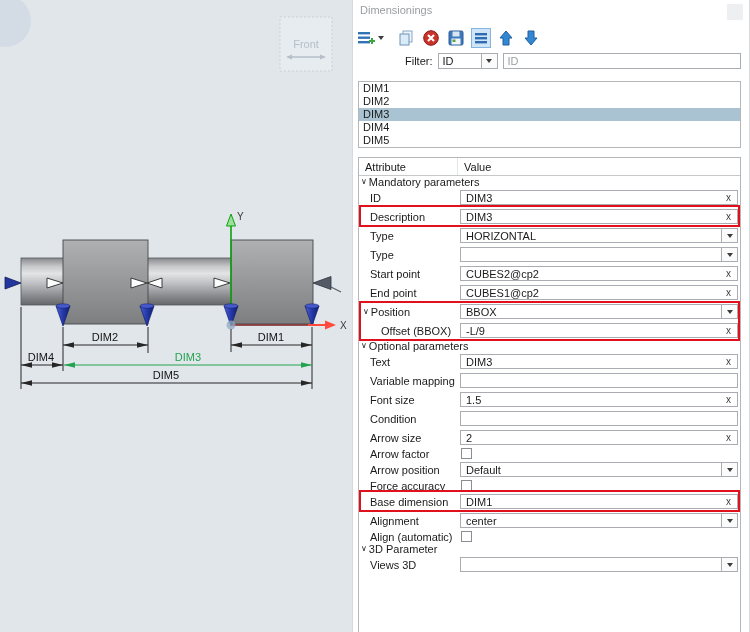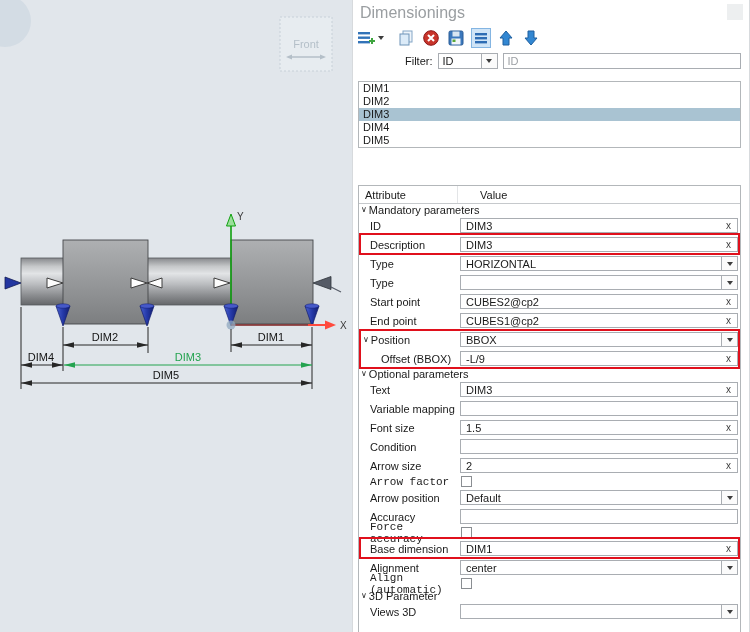--- a/index.html
+++ b/index.html
@@ -5,21 +5,21 @@
   html,body{margin:0;padding:0;background:#fff;}
   #app{position:relative;width:750px;height:632px;overflow:hidden;
        font-family:"Liberation Sans",sans-serif;font-size:11px;color:#1a1a1a;}
 
   
   #viewport{position:absolute;left:0;top:0;width:376px;height:632px;background:#e1e6eb;}
 
   
   #panel{position:absolute;left:352px;top:0;width:398px;height:632px;background:#ffffff;
          border-left:1px solid #d7dadd;border-right:1px solid #d7dadd;box-sizing:border-box;}
-  .panel-title{position:absolute;left:7px;top:4px;color:#9a9ea1;font-size:16px;}
+  .panel-title{position:absolute;left:7px;top:4px;color:#9a9ea1;font-size:11px;}
   .ghost-btn{position:absolute;right:6px;top:4px;width:16px;height:16px;background:#edeff0;}
 
   .toolbar{position:absolute;left:4px;top:27px;height:22px;display:flex;align-items:center;}
   .tbtn{height:20px;min-width:20px;display:flex;align-items:center;justify-content:center;
         margin-right:5px;border:1px solid transparent;box-sizing:border-box;}
   .tbtn.active{background:#cfe4f7;border:1px solid #84b5e2;}
   .caret-down{width:0;height:0;border-left:3.5px solid transparent;border-right:3.5px solid transparent;
               border-top:4px solid #3c3c3c;}
   .tbtn .caret-down{margin-left:3px;}
   .tb-gap{width:6px;}
@@ -34,29 +34,29 @@
   .filter-input{flex:1;height:16px;margin-left:5px;border:1px solid #a9adb2;background:#fff;
                 font:11px "Liberation Sans",sans-serif;padding:0 4px;box-sizing:border-box;color:#1a1a1a;}
   .filter-input::placeholder{color:#9b9fa3;}
 
   .listbox{position:absolute;left:5px;top:81px;right:8px;height:67px;border:1px solid #b3b7ba;
            background:#fff;box-sizing:border-box;overflow:hidden;}
   .list-item{height:13px;line-height:13px;padding-left:4px;}
   .list-item.selected{background:#a9c3d2;}
 
   .grid{position:absolute;left:5px;top:157px;right:8px;bottom:0;border:1px solid #b3b7ba;
-        border-bottom:none;background:#fff;box-sizing:border-box;margin-top:28px;}
+        border-bottom:none;background:#fff;box-sizing:border-box;}
   .grid-header{height:17px;display:flex;align-items:center;border-bottom:1px solid #c6c9cc;}
   .gh-attr{width:98px;padding-left:6px;box-sizing:border-box;}
-  .gh-val{padding-left:22px;border-left:1px solid #e3e5e7;align-self:stretch;display:flex;align-items:center;flex:1;}
+  .gh-val{padding-left:6px;border-left:1px solid #e3e5e7;align-self:stretch;display:flex;align-items:center;flex:1;}
 
   .rows{position:relative;}
   .row{display:flex;align-items:center;height:19px;}
   .row.group{height:12px;}
-  .row.cbrow{height:13px;font-family:Liberation Mono, monospace;}
+  .row.cbrow{height:13px;}
   .attr{width:101px;flex:none;display:flex;align-items:center;overflow:hidden;}
   .chev{font-size:8px;line-height:8px;margin:0 2px 0 2px;color:#1a1a1a;}
   .ind1{margin-left:11px;}
   .ind2{margin-left:22px;}
   .val{flex:1;margin-right:2px;position:relative;display:flex;align-items:center;}
   .vbox{flex:1;border:1px solid #a9adb2;background:#fff;height:15px;display:flex;align-items:center;
         padding-left:5px;box-sizing:border-box;position:relative;}
   .vtext{flex:1;white-space:nowrap;overflow:hidden;}
   .clear-x{position:absolute;right:6px;top:0;bottom:0;display:flex;align-items:center;
            font-size:10px;color:#3f3f3f;}
@@ -456,30 +456,20 @@
           <div class="val">
               <div class="vbox">
             <span class="vtext">Default</span>
             <span class="dd-btn">
                   <span class="caret-down"></span>
                 </span>
           </div>
             </div>
         </div>
 
-        <div class="row">
-          <div class="attr">
-              <span class="ind1">Accuracy</span>
-            </div>
-          <div class="val">
-              <div class="vbox">
-            <span class="vtext"></span>
-          </div>
-            </div>
-        </div>
 
         <div class="row cbrow">
           <div class="attr">
               <span class="ind1">Force accuracy</span>
             </div>
           <div class="val">
               <span class="cb"></span>
             </div>
         </div>
 

